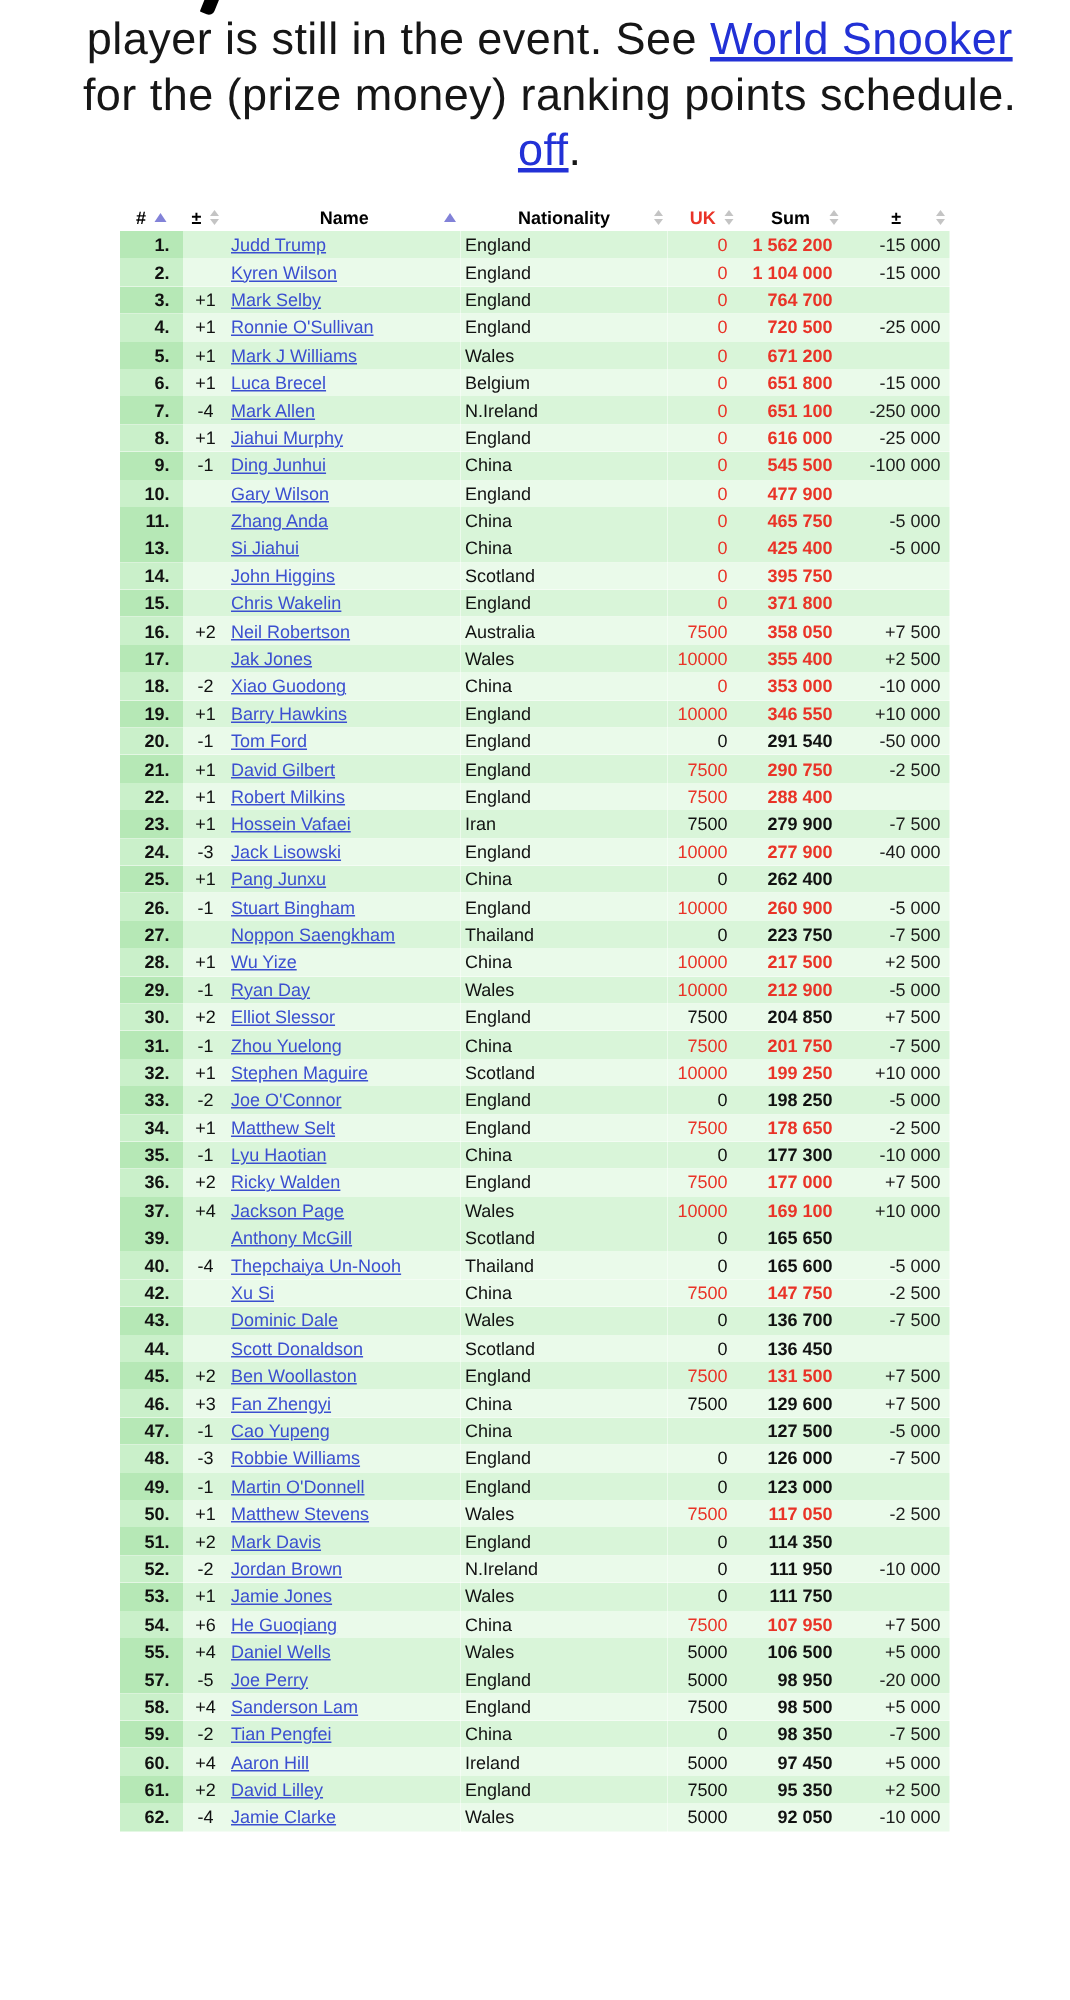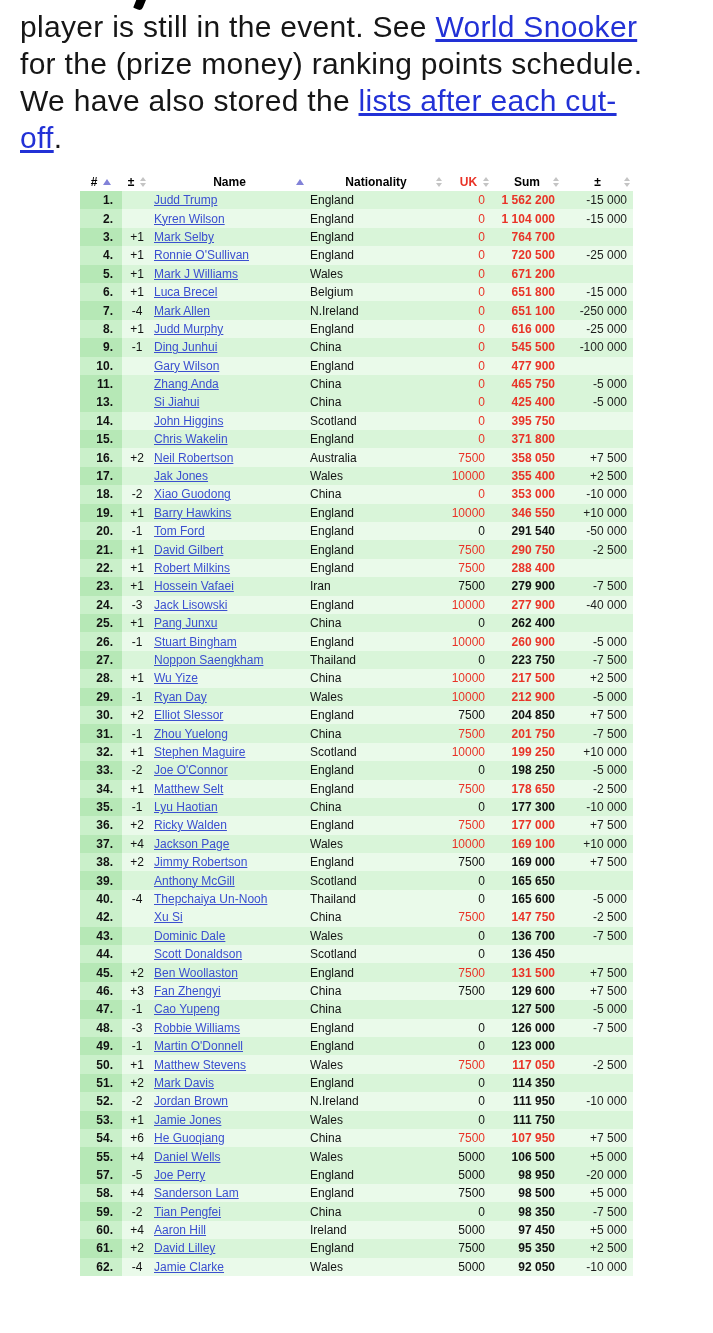--- a/index.html
+++ b/index.html
@@ -16,21 +16,21 @@
   .clip-fragment {
     position: absolute; left: 136px; top: -7px;
     width: 9px; height: 17px;
     background: #000; border-radius: 1px 4px 4px 1px;
     transform: rotate(22deg);
   }
   .intro {
     padding-top: 8px;
     font-size: 30px; line-height: 37px;
     letter-spacing: 0.3px;
-    text-align: left;
+    text-align: center;
     color: #161616;
     padding-left: 20px;
   }
   .intro a { color: var(--intro-link-blue, #2231d6); text-decoration: underline; cursor: pointer; }
   .table-wrap { width: 553px; margin: 16px auto 0 auto; }
   table { border-collapse: collapse; table-layout: fixed; width: 553px; font-size: 12px; }
   thead th {
     height: 19px; padding: 0; position: relative;
     font-weight: bold; font-size: 12px; color: #000;
     background: #fff; cursor: pointer;
@@ -72,21 +72,20 @@
   .uk-label-red { color: var(--red, #e93327); text-align: right; }
 </style>
 </head>
 <body>
 
 <div class="clip-fragment"></div>
 
 <div class="intro" id="intro">
     <div><span>player is still in the event. See </span><a>World Snooker</a></div>
     <div><span>for the (prize money) ranking points schedule.</span></div>
-    <div><span>We have also stored the </span><a>lists after each cut-</a></div>
     <div><a>off</a><span>.</span></div>
   </div>
 
 <div class="table-wrap">
   <table>
     <colgroup>
       <col style="width:42px">
         <col style="width:30px">
         <col style="width:155px">
       <col style="width:138px">
@@ -215,21 +214,21 @@
           <td class="move">-4</td>
           <td class="name"><a>Mark Allen</a></td>
           <td class="nat">N.Ireland</td>
           <td class="uk red-val">0</td>
           <td class="sum red-val">651 100</td>
           <td class="diff">-250 000</td>
         </tr>
         <tr class="even">
           <td class="rank">8.</td>
           <td class="move">+1</td>
-          <td class="name"><a>Judd Murphy</a></td>
+          <td class="name"><a>Jiahui Murphy</a></td>
           <td class="nat">England</td>
           <td class="uk red-val">0</td>
           <td class="sum red-val">616 000</td>
           <td class="diff">-25 000</td>
         </tr>
         <tr class="odd">
           <td class="rank">9.</td>
           <td class="move">-1</td>
           <td class="name"><a>Ding Junhui</a></td>
           <td class="nat">China</td>
@@ -472,29 +471,20 @@
           <td class="diff">+7 500</td>
         </tr>
         <tr class="odd">
           <td class="rank">37.</td>
           <td class="move">+4</td>
           <td class="name"><a>Jackson Page</a></td>
           <td class="nat">Wales</td>
           <td class="uk red-val">10000</td>
           <td class="sum red-val">169 100</td>
           <td class="diff">+10 000</td>
-        </tr>
-        <tr class="even">
-          <td class="rank">38.</td>
-          <td class="move">+2</td>
-          <td class="name"><a>Jimmy Robertson</a></td>
-          <td class="nat">England</td>
-          <td class="uk">7500</td>
-          <td class="sum">169 000</td>
-          <td class="diff">+7 500</td>
         </tr>
         <tr class="odd">
           <td class="rank">39.</td>
           <td class="move"></td>
           <td class="name"><a>Anthony McGill</a></td>
           <td class="nat">Scotland</td>
           <td class="uk">0</td>
           <td class="sum">165 650</td>
           <td class="diff"></td>
         </tr>

